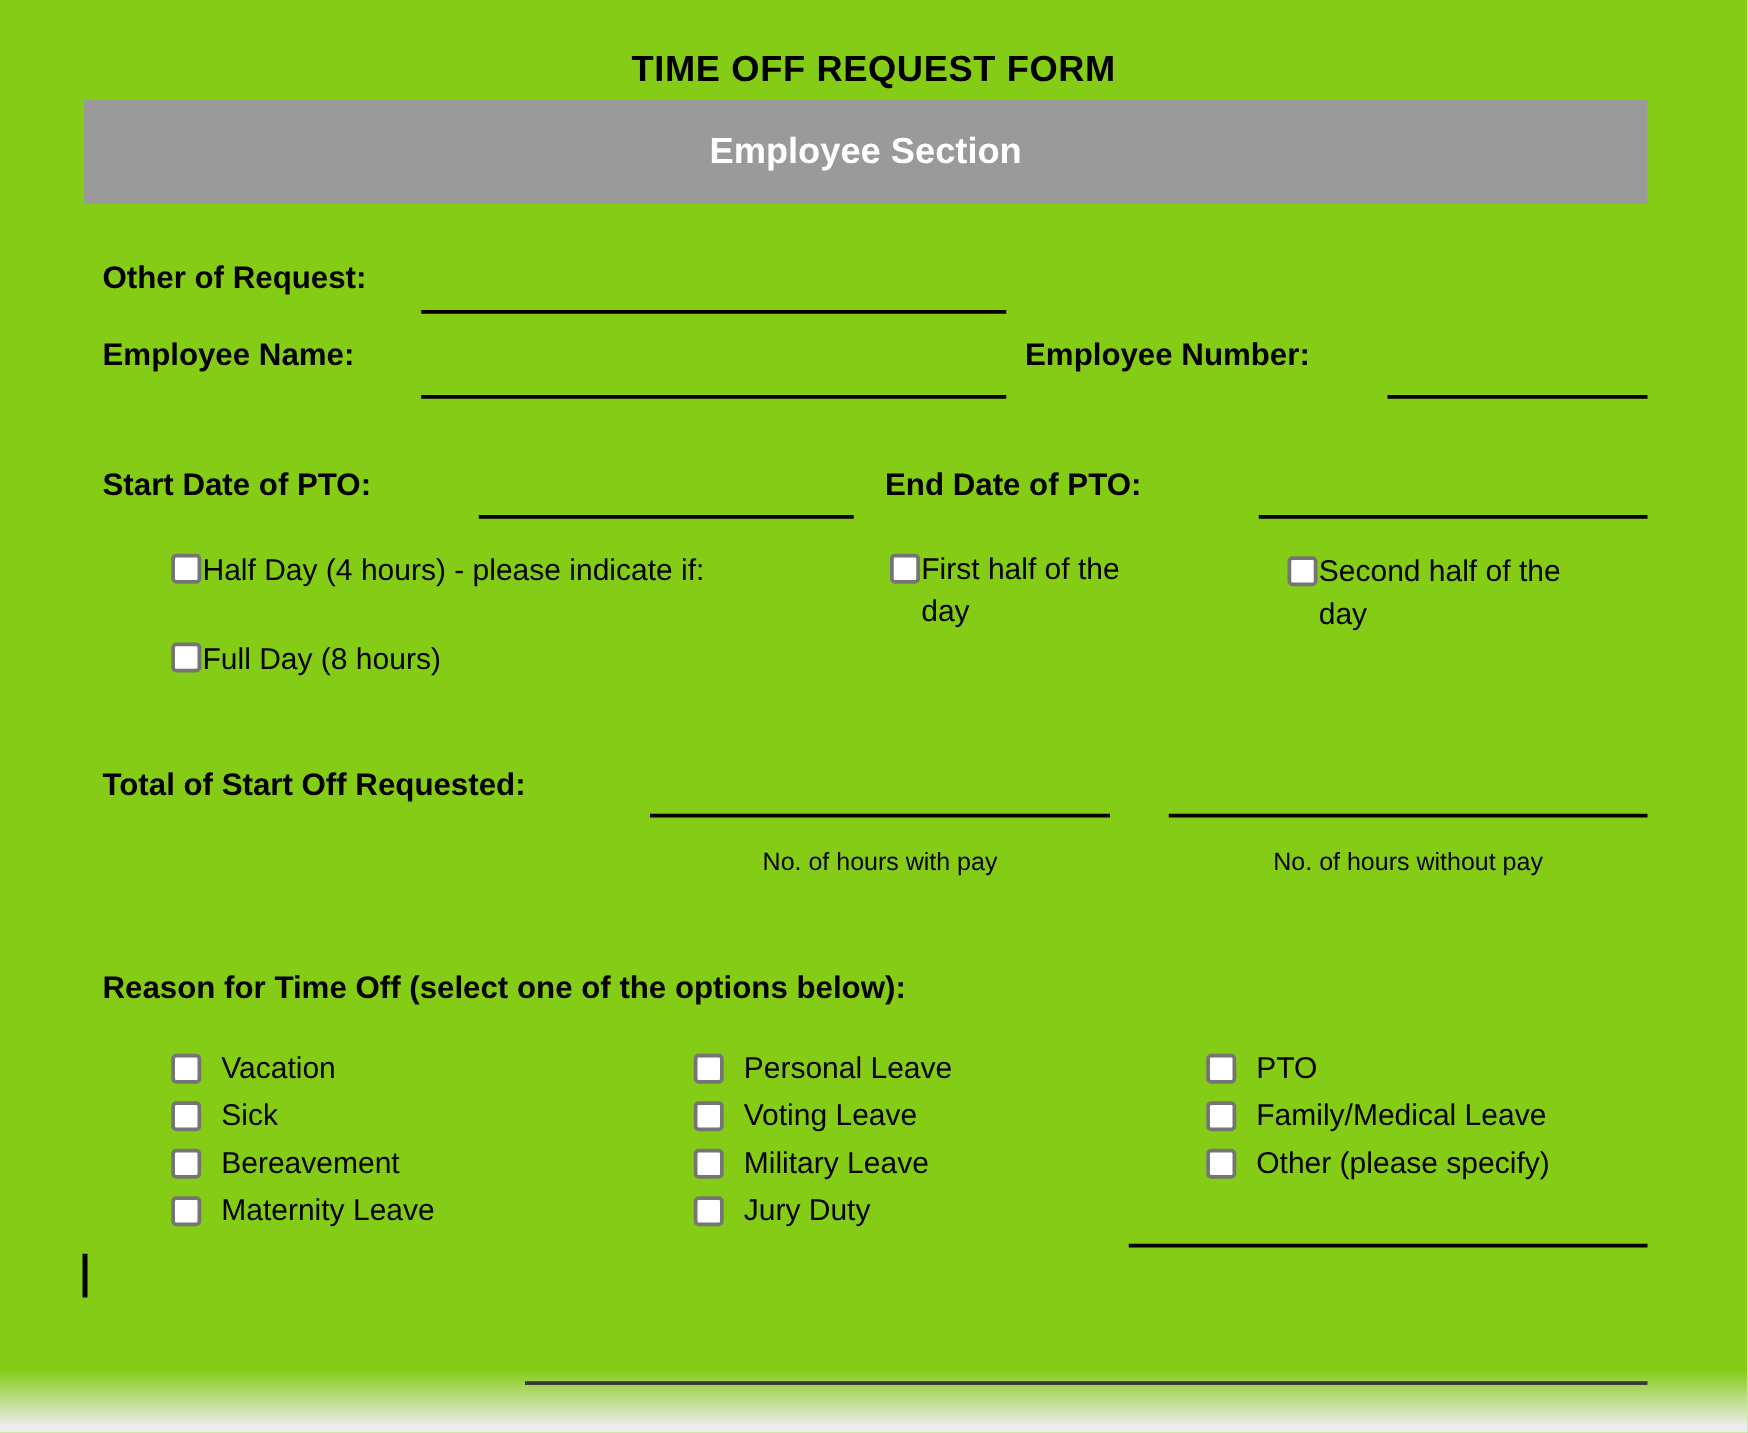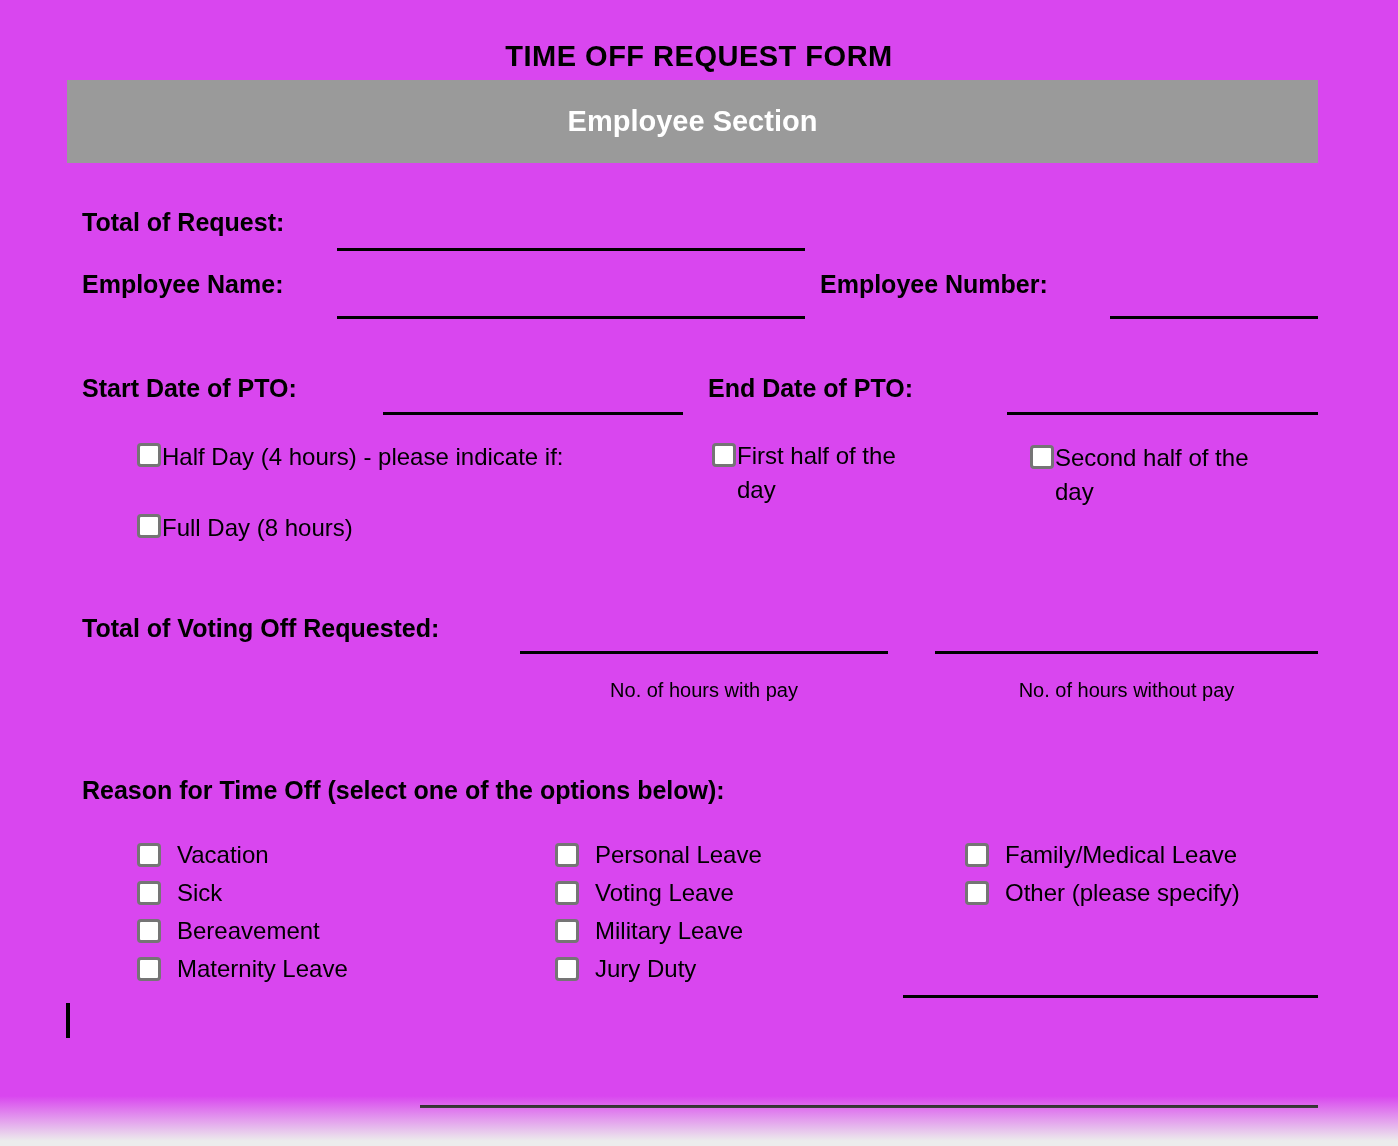--- a/index.html
+++ b/index.html
@@ -1,19 +1,19 @@
 <!DOCTYPE html>
 <html style="--band-bg: #9a9a9a; --band-text: #ffffff; --cb-border: #757575; --fade: #ececec;"><head>
 <meta charset="utf-8">
 <style>
   html,body{margin:0;padding:0;background:#fff;}
   .page{
     position:relative;
     width:1398px;height:1146px;
-    background:#d946ef;
+    background:#84cc16;
     overflow:hidden;
     font-family:"Liberation Sans","DejaVu Sans",sans-serif;
     color:#000;
   }
   .title{
     position:absolute;left:0;top:40px;width:100%;
     text-align:center;
     font-size:29px;font-weight:700;letter-spacing:.5px;
   }
   .section-band{
@@ -70,21 +70,21 @@
 <body>
 
 <div class="page">
 
   <div class="title">TIME OFF REQUEST FORM</div>
 
   <div class="section-band">
     <span>Employee Section</span>
   </div>
 
-  <div class="lbl" style="left:82px;top:208px">Total of Request:</div>
+  <div class="lbl" style="left:82px;top:208px">Other of Request:</div>
   <div class="fline" style="left:337px;top:248px;width:468px"></div>
 
   <div class="lbl" style="left:82px;top:270px">Employee Name:</div>
   <div class="fline" style="left:337px;top:316px;width:468px"></div>
   <div class="lbl" style="left:820px;top:270px">Employee Number:</div>
   <div class="fline" style="left:1110px;top:316px;width:208px"></div>
 
   <div class="lbl" style="left:82px;top:374px">Start Date of PTO:</div>
   <div class="fline" style="left:383px;top:412px;width:300px"></div>
   <div class="lbl" style="left:708px;top:374px">End Date of PTO:</div>
@@ -100,21 +100,21 @@
   </div>
   <div class="opt" style="left:1030px;top:445px">
     <span class="cb"></span>
     <span class="opt-label wrap" style="width:195px">Second half of the day</span>
   </div>
   <div class="opt" style="left:137px;top:514px">
     <span class="cb"></span>
     <span class="opt-label">Full Day (8 hours)</span>
   </div>
 
-  <div class="lbl" style="left:82px;top:614px">Total of Voting Off Requested:</div>
+  <div class="lbl" style="left:82px;top:614px">Total of Start Off Requested:</div>
   <div class="fline" style="left:520px;top:651px;width:368px"></div>
   <div class="fline" style="left:935px;top:651px;width:383px"></div>
   <div class="caption" style="left:520px;top:676px;width:368px">No. of hours with pay</div>
   <div class="caption" style="left:935px;top:676px;width:383px">No. of hours without pay</div>
 
   <div class="lbl" style="left:82px;top:776px">Reason for Time Off (select one of the options below):</div>
 
   <div class="reason-col" style="left:137px;top:843px">
     <div class="opt-row">
       <span class="cb"></span>
@@ -149,20 +149,24 @@
     </div>
     <div class="opt-row">
       <span class="cb"></span>
       <span class="opt-label">Jury Duty</span>
     </div>
   </div>
 
   <div class="reason-col" style="left:965px;top:843px">
     <div class="opt-row">
       <span class="cb"></span>
+      <span class="opt-label">PTO</span>
+    </div>
+    <div class="opt-row">
+      <span class="cb"></span>
       <span class="opt-label">Family/Medical Leave</span>
     </div>
     <div class="opt-row">
       <span class="cb"></span>
       <span class="opt-label">Other (please specify)</span>
     </div>
   </div>
 
   <div class="fline" style="left:903px;top:995px;width:415px"></div>
 

